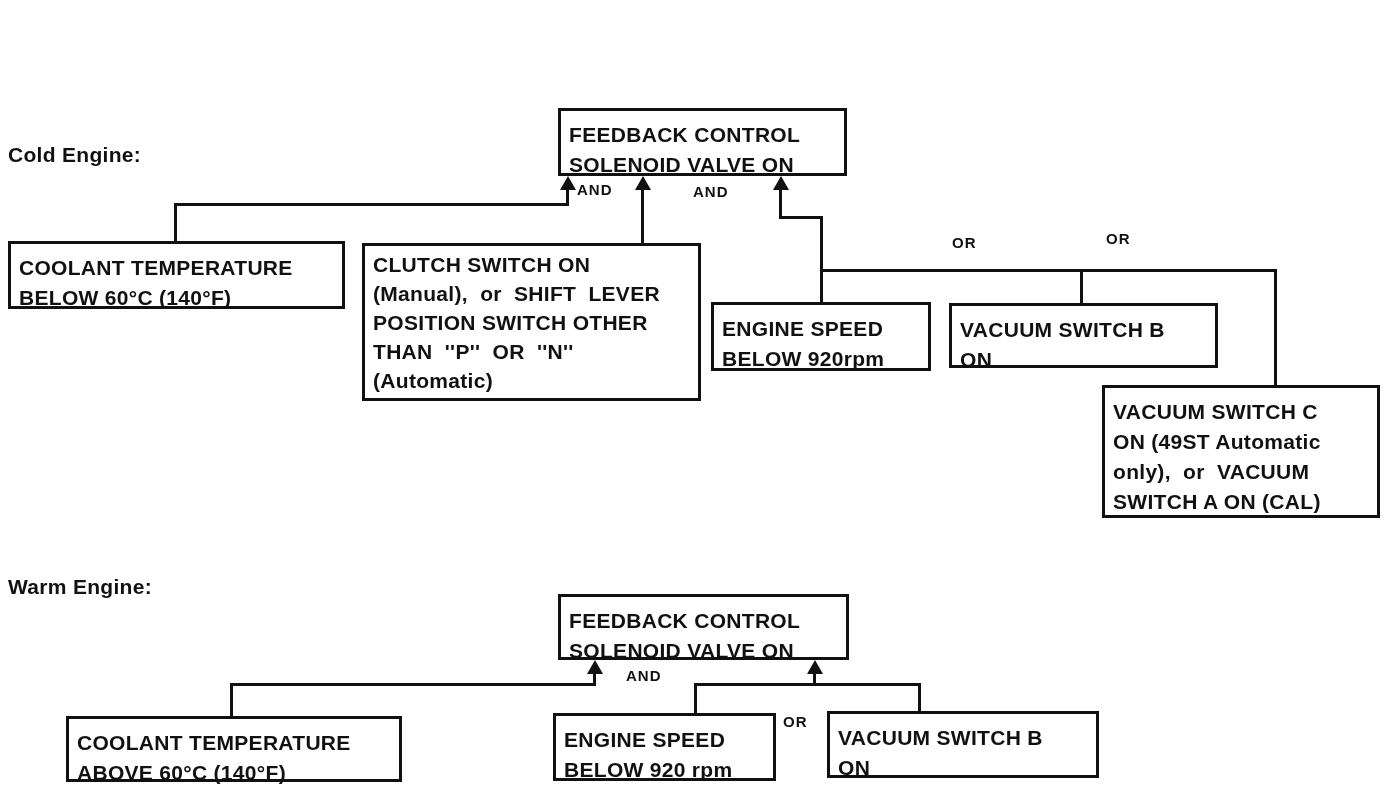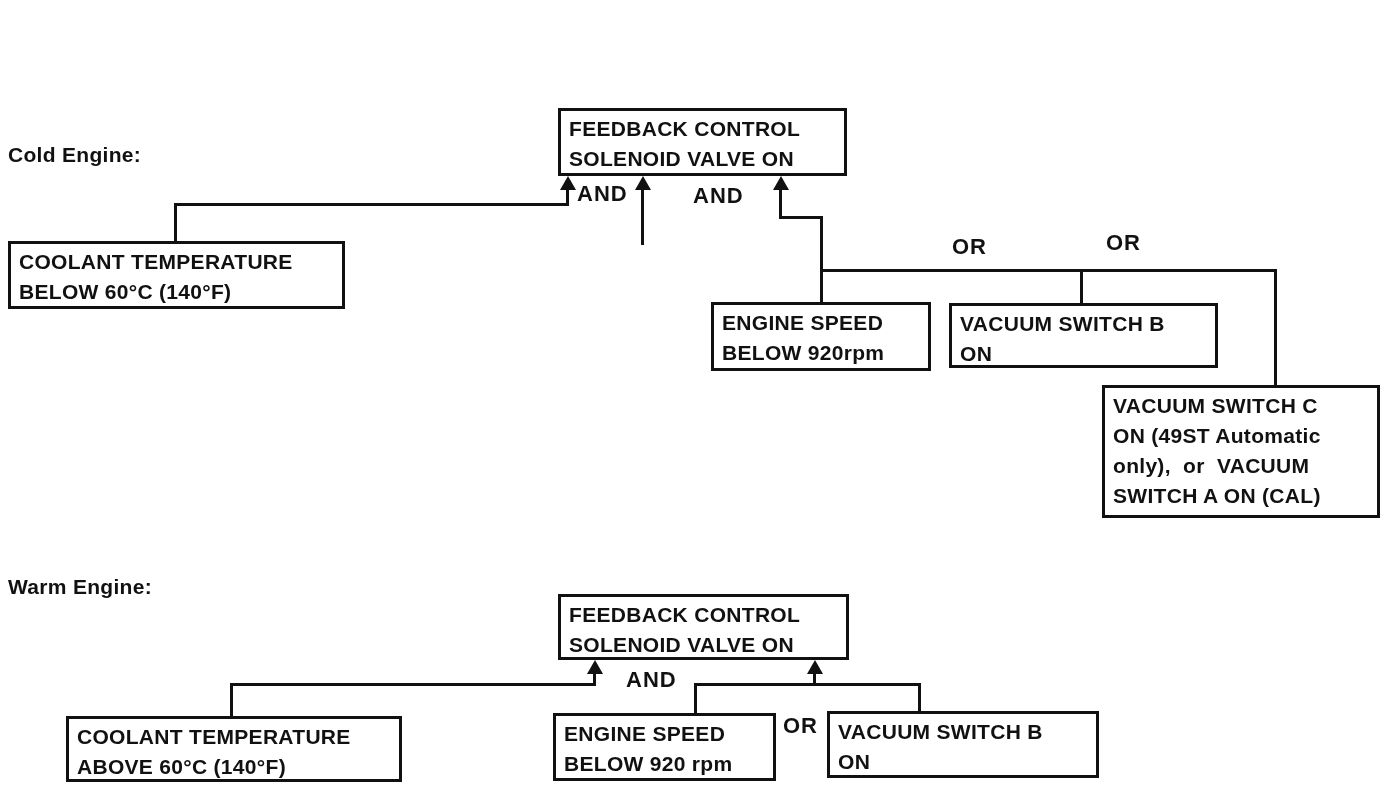--- a/index.html
+++ b/index.html
@@ -34,26 +34,26 @@
   }
   .box {
     position: absolute;
     box-sizing: border-box;
     border: 3px solid #111111;
     background: #ffffff;
     font-size: 21px;
     font-weight: bold;
     letter-spacing: 0.3px;
     line-height: 30px;
-    padding: 3px 8px;
+    padding: 9px 8px;
     white-space: pre-wrap;
   }
   .gate {
     position: absolute;
-    font-size: 22px;
+    font-size: 15px;
     font-weight: bold;
     letter-spacing: 1px;
     white-space: pre;
   }
   .h, .v {
     position: absolute;
     background: #111111;
   }
   .h { height: 3px; }
   .v { width: 3px; }
@@ -73,20 +73,25 @@
 
   <div class="section-label" style="left:8px; top:106px;margin-top:37px;">Cold Engine:</div>
   <div class="section-label" style="left:8px; top:575px;">Warm Engine:</div>
 
   <div class="box" style="left:558px; top:108px; width:289px; height:68px;">FEEDBACK CONTROL
 SOLENOID VALVE ON</div>
 
   <div class="box" style="left:8px; top:241px; width:337px; height:68px;">COOLANT TEMPERATURE
 BELOW 60°C (140°F)</div>
 
+  <div class="box" style="left:362px; top:243px; width:339px; height:158px; line-height:29px; padding:4px 8px;">CLUTCH SWITCH ON
+(Manual),  or  SHIFT  LEVER
+POSITION SWITCH OTHER
+THAN  ''P''  OR  ''N''
+(Automatic)</div>
 
   <div class="box" style="left:711px; top:302px; width:220px; height:69px;">ENGINE SPEED
 BELOW 920rpm</div>
 
   <div class="box" style="left:949px; top:303px; width:269px; height:65px;">VACUUM SWITCH B
 ON</div>
 
   <div class="box" style="left:1102px; top:385px; width:278px; height:133px;">VACUUM SWITCH C
 ON (49ST Automatic
 only),  or  VACUUM

